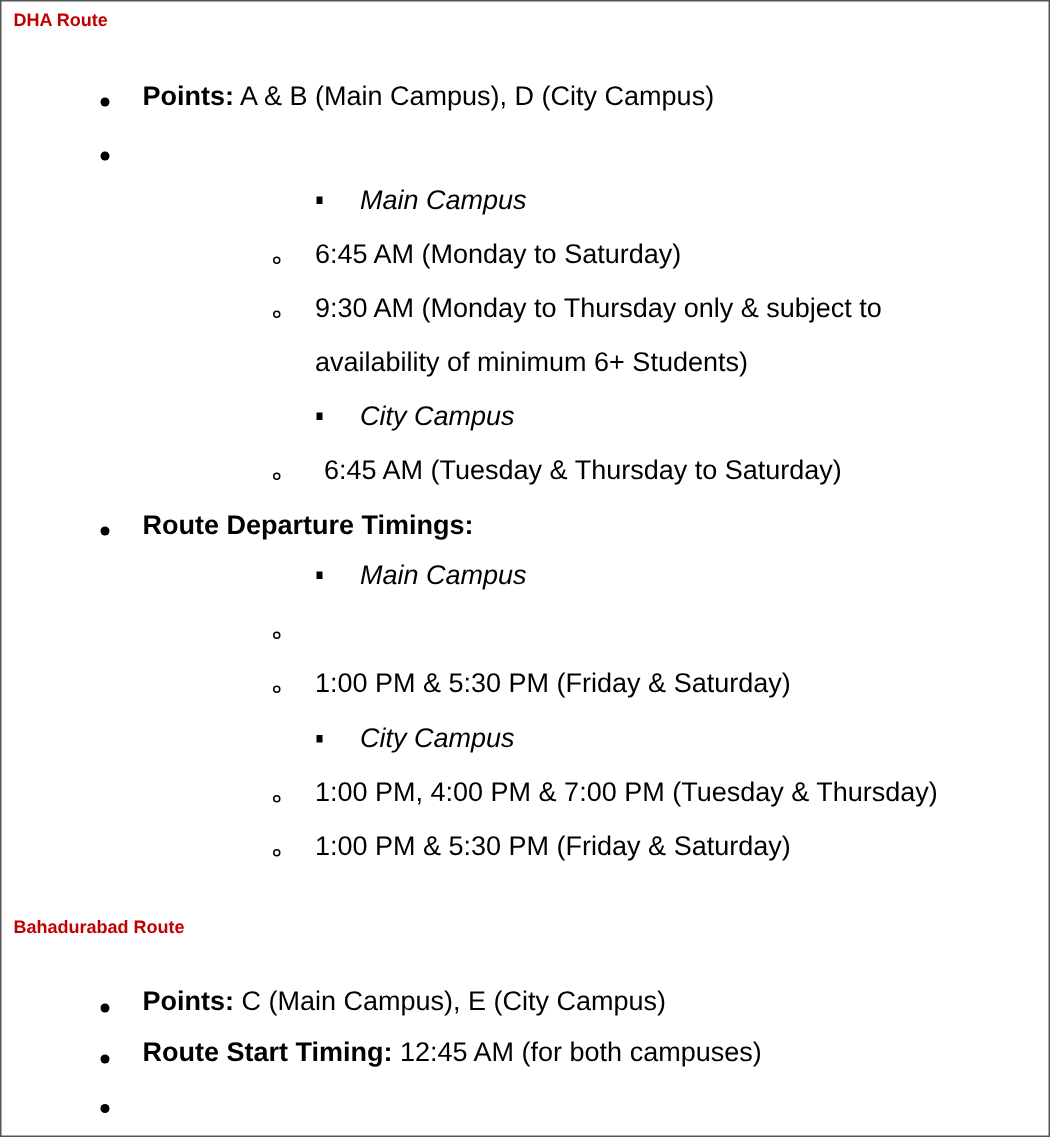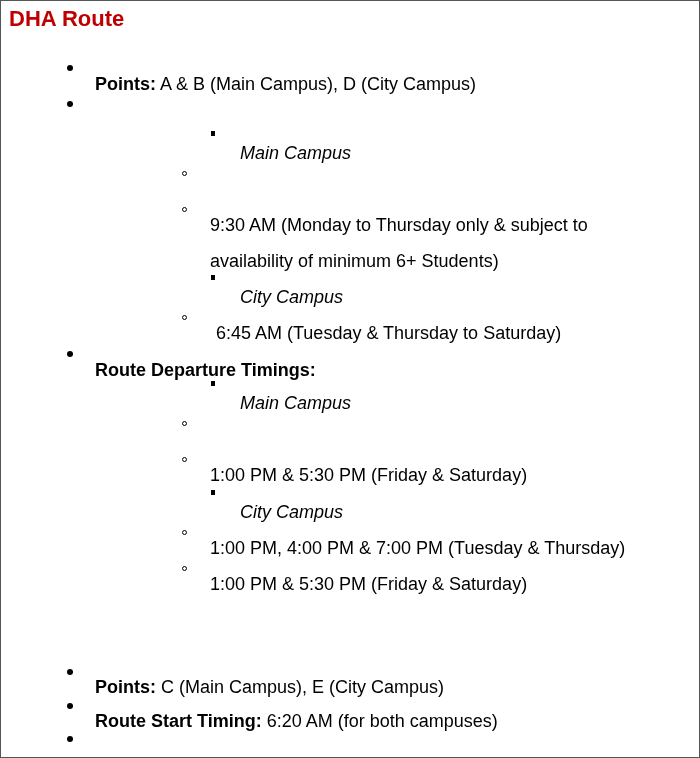--- a/index.html
+++ b/index.html
@@ -1,21 +1,21 @@
 <!DOCTYPE html>
 <html><head>
 <meta charset="utf-8">
 <style>
   html, body { margin: 0; padding: 0; background: #ffffff; }
   body { width: 700px; height: 758px; position: relative; overflow: hidden;
          font-family: "Liberation Sans", sans-serif; color: #000; }
   .frame { position: absolute; left: 0; top: 0; width: 698px; height: 756px;
            border: 1px solid #555; background: #fff; }
-  .heading { position: absolute; left: 8px; font-size: 22px; font-weight: bold; color: #c00000; }
-  .line { position: absolute; font-size: 18px; white-space: nowrap; line-height: 22px; margin-top: 20px; }
+  .heading { position: absolute; left: 8px; font-size: 12px; font-weight: bold; color: #c00000; }
+  .line { position: absolute; font-size: 18px; white-space: nowrap; line-height: 22px; }
   .b { font-weight: bold; }
   .bi { font-weight: normal; font-style: italic; }
   .bullet { position: absolute; width: 6px; height: 6px; border-radius: 50%; background: #000; }
   .square { position: absolute; width: 4px; height: 5px; background: #000; }
   .circle { position: absolute; width: 5px; height: 5px; border-radius: 50%; border: 1.3px solid #000; box-sizing: border-box; }
 </style>
 </head>
 <body>
 
 <div class="frame">
@@ -24,20 +24,21 @@
 
   <span class="bullet" style="left:66px;top:64px"></span>
   <div class="line" style="left:94px;top:52px"><span class="b">Points:</span><span> A &amp; B (Main Campus), D (City Campus)</span></div>
 
   <span class="bullet" style="left:66px;top:100px"></span>
 
   <span class="square" style="left:210px;top:130px"></span>
   <div class="line bi" style="left:239px;top:121px">Main Campus</div>
 
   <span class="circle" style="left:181px;top:170px"></span>
+  <div class="line" style="left:209px;top:157px">6:45 AM (Monday to Saturday)</div>
 
   <span class="circle" style="left:181px;top:206px"></span>
   <div class="line" style="left:209px;top:193px">9:30 AM (Monday to Thursday only &amp; subject to</div>
   <div class="line" style="left:209px;top:229px">availability of minimum 6+ Students)</div>
 
   <span class="square" style="left:210px;top:274px"></span>
   <div class="line bi" style="left:239px;top:265px">City Campus</div>
 
   <span class="circle" style="left:181px;top:314px"></span>
   <div class="line" style="left:215px;top:301px">6:45 AM (Tuesday &amp; Thursday to Saturday)</div>
@@ -55,22 +56,23 @@
 
   <span class="square" style="left:210px;top:489px"></span>
   <div class="line bi" style="left:239px;top:480px">City Campus</div>
 
   <span class="circle" style="left:181px;top:529px"></span>
   <div class="line" style="left:209px;top:516px">1:00 PM, 4:00 PM &amp; 7:00 PM (Tuesday &amp; Thursday)</div>
 
   <span class="circle" style="left:181px;top:565px"></span>
   <div class="line" style="left:209px;top:552px">1:00 PM &amp; 5:30 PM (Friday &amp; Saturday)</div>
 
+  <div class="heading" style="top:610px">Bahadurabad Route</div>
 
   <span class="bullet" style="left:66px;top:668px"></span>
   <div class="line" style="left:94px;top:655px"><span class="b">Points:</span><span> C (Main Campus), E (City Campus)</span></div>
 
   <span class="bullet" style="left:66px;top:702px"></span>
-  <div class="line" style="left:94px;top:689px"><span class="b">Route Start Timing:</span><span> 6:20 AM (for both campuses)</span></div>
+  <div class="line" style="left:94px;top:689px"><span class="b">Route Start Timing:</span><span> 12:45 AM (for both campuses)</span></div>
 
   <span class="bullet" style="left:66px;top:735px"></span>
 
 </div>
 
 </body></html>

